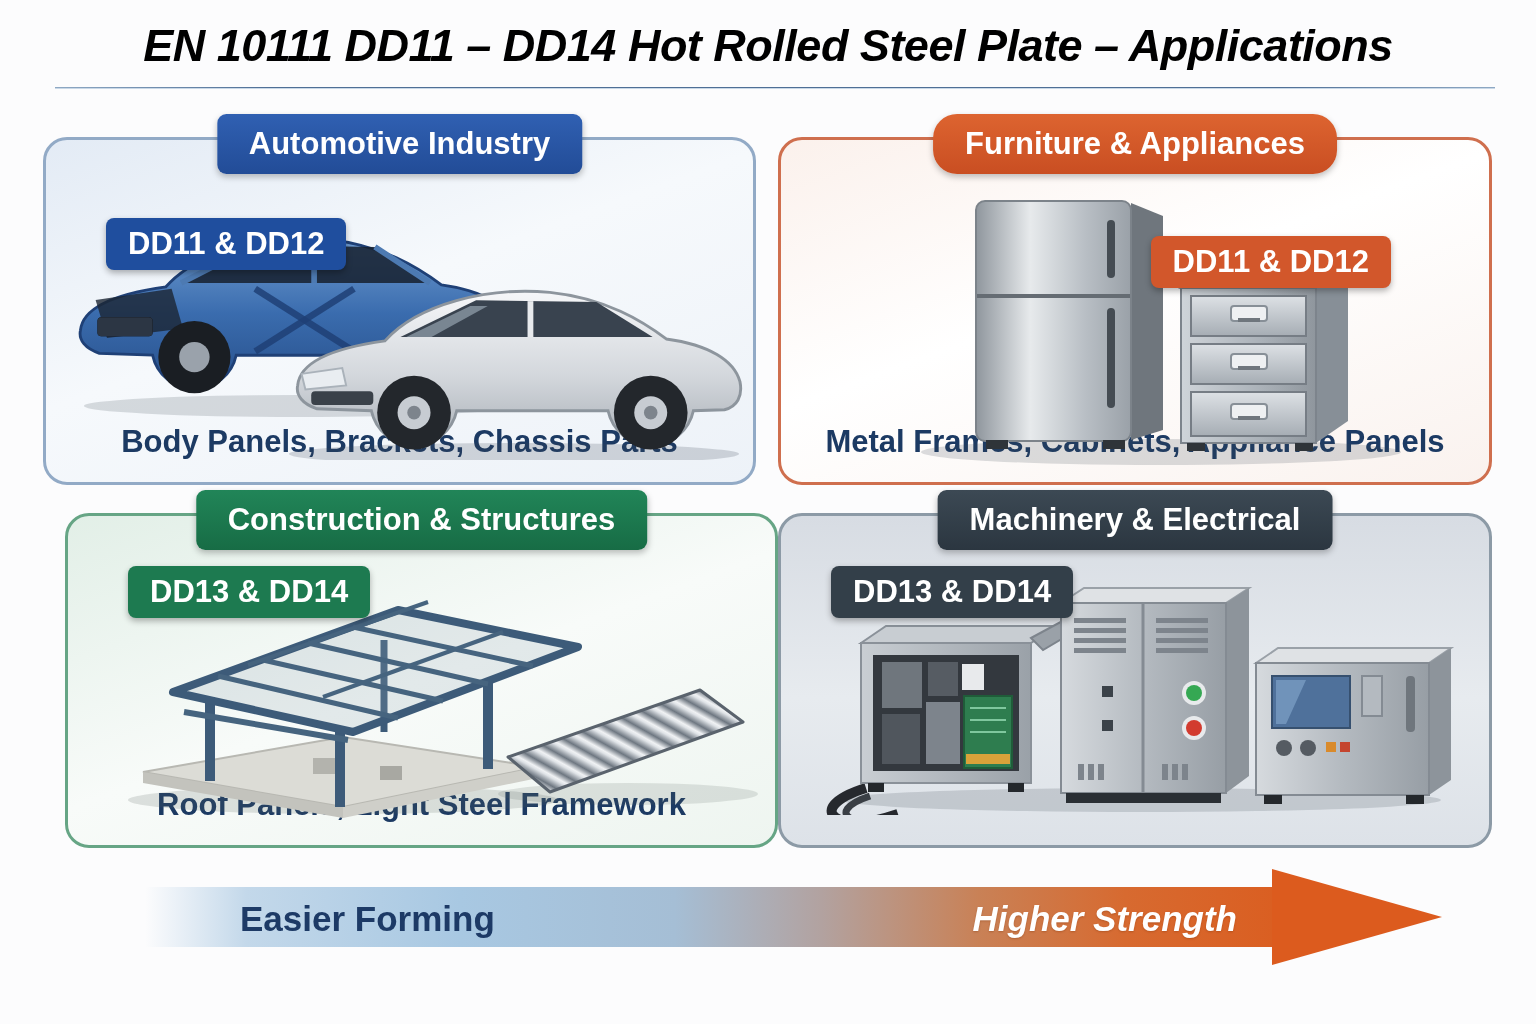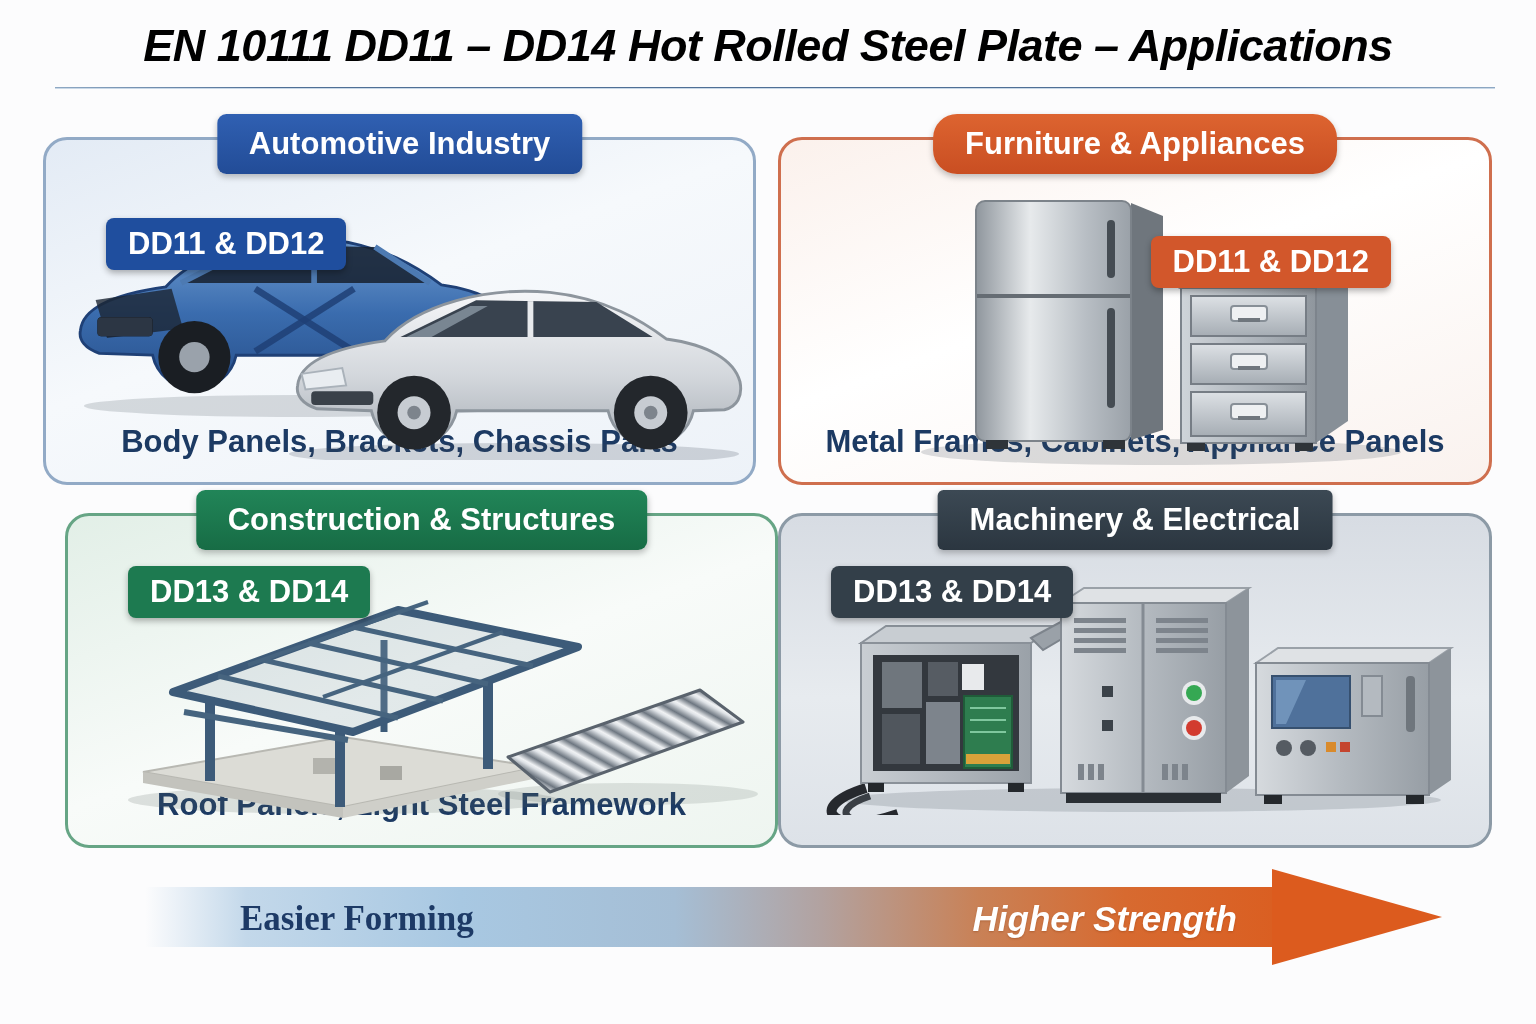--- a/index.html
+++ b/index.html
@@ -29,21 +29,21 @@
 
   .panel-header {
     position:absolute; top:-26px; left:50%; transform:translateX(-50%);
     padding:12px 32px; border-radius:9px; white-space:nowrap;
     font-size:31px; font-weight:bold; color:#ffffff;
     box-shadow:0 3px 6px rgba(0,0,0,.25);
   }
   .hdr-blue  { background:linear-gradient(180deg,#3060b2,#224c97); }
   .hdr-orange{ background:linear-gradient(180deg,#dd6430,#c94e22);border-radius:24px; }
   .hdr-green { background:linear-gradient(180deg,#218558,#176c45); }
-  .hdr-slate { background:linear-gradient(180deg,#3c4954,#2b3640);border-radius:6px; }
+  .hdr-slate { background:linear-gradient(180deg,#3c4954,#2b3640); }
 
   .grade-badge {
     position:absolute; z-index:3; padding:8px 22px; border-radius:8px; white-space:nowrap;
     font-size:31px; font-weight:bold; color:#ffffff;
     box-shadow:0 3px 6px rgba(0,0,0,.3);
   }
   .gb-blue  { background:#1f4e9e; left:60px;  top:78px; }
   .gb-orange{ background:#d2572b; right:98px; top:96px; }
   .gb-green { background:#1d7a50; left:60px;  top:50px; }
   .gb-slate { background:#333f49; left:50px;  top:50px; }
@@ -66,21 +66,21 @@
     background:linear-gradient(90deg,
       rgba(250,252,255,0) 0%, #c3d8ea 9%, #a8c8e2 28%, #a5bed5 47%,
       #b2a2a0 60%, #c98156 74%, #d76a30 87%, #da5f22 100%);
   }
   .arrow-head {
     position:absolute; left:1127px; top:0; width:0; height:0;
     border-top:48px solid transparent; border-bottom:48px solid transparent;
     border-left:170px solid #dc5b1e;
   }
   .arrow-label-left {
-    position:absolute; left:95px; top:30px; font-size:35px; font-weight:bold; color:#1d3a66;font-family:Liberation Serif, serif;
+    position:absolute; left:95px; top:30px; font-size:35px; font-weight:bold; color:#1d3a66;
   }
   .arrow-label-right {
     position:absolute; right:208px; top:30px; font-size:35px; font-weight:bold; color:#ffffff;
     text-shadow:0 1px 2px rgba(120,50,10,.35);
     font-style:italic;
   }
 </style>
 </head>
 <body>
 

